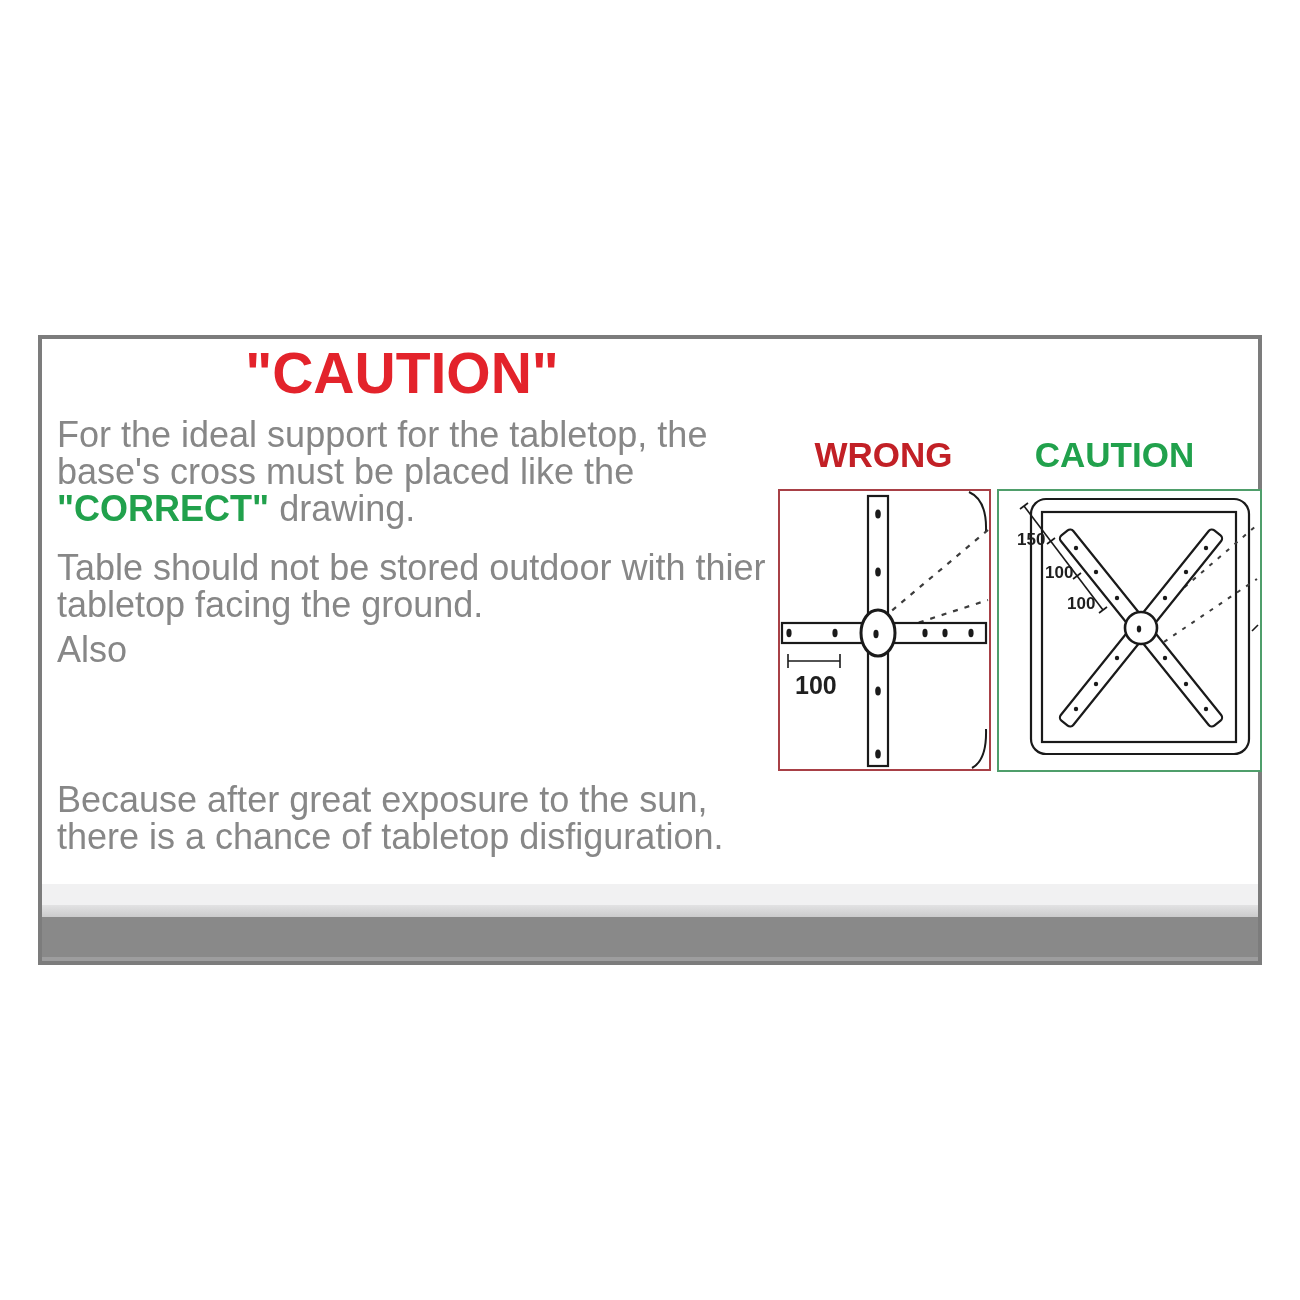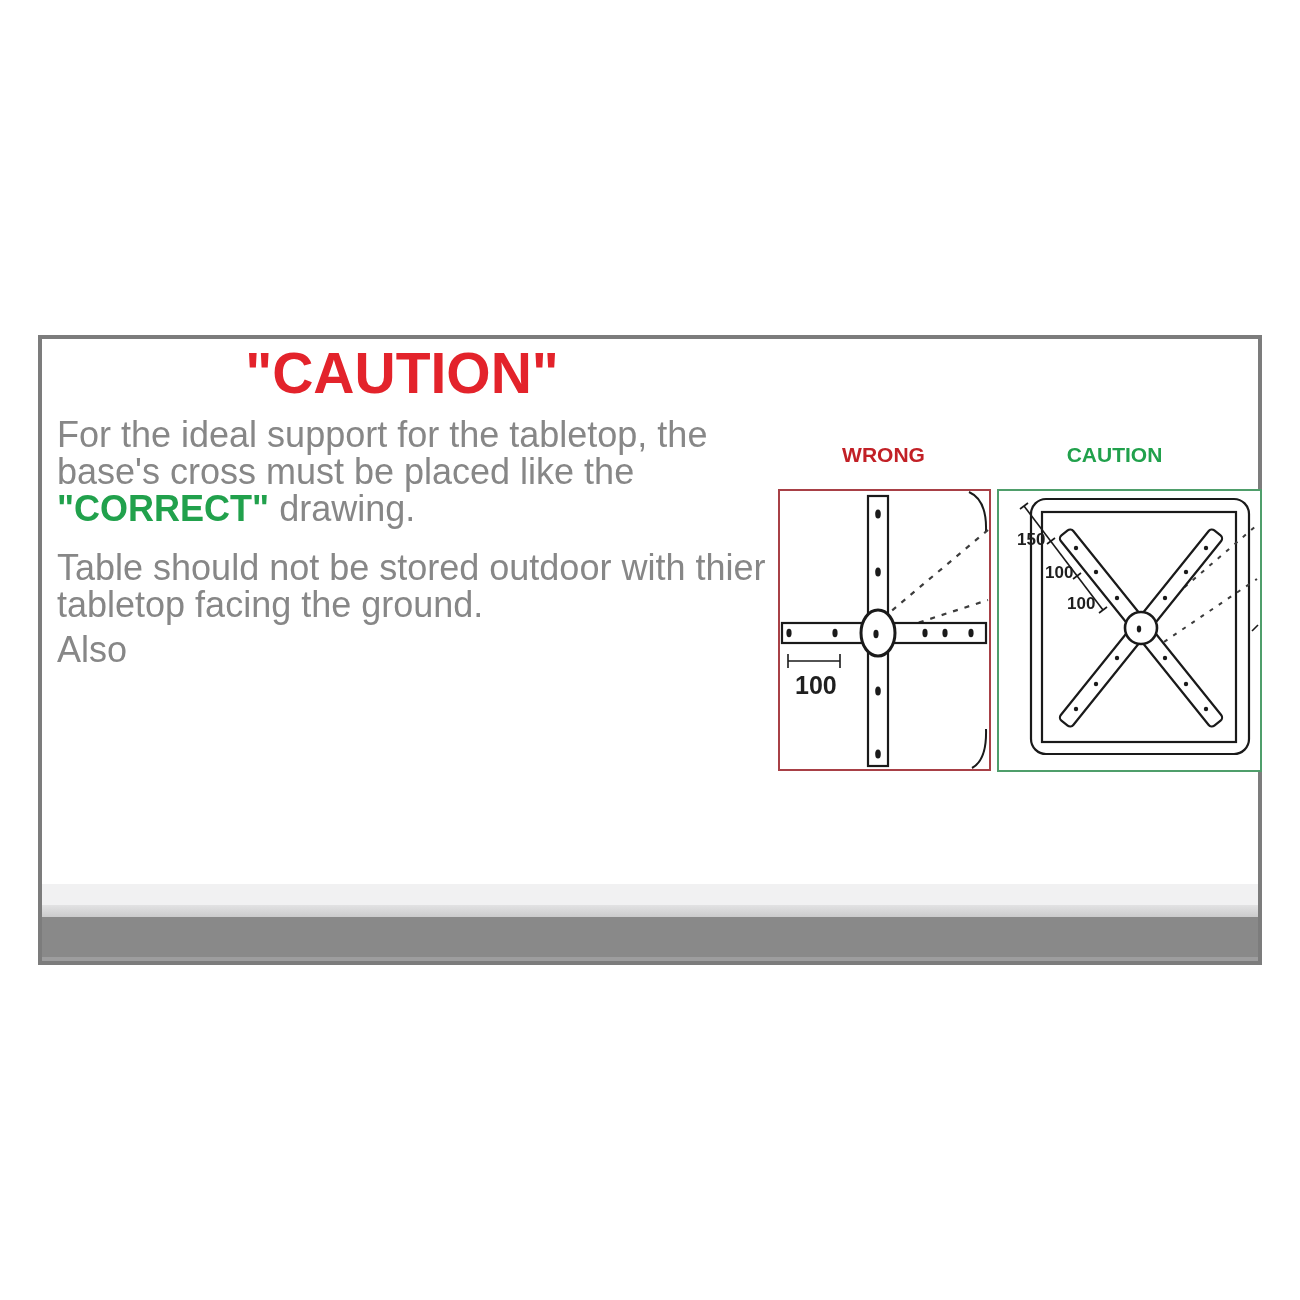--- a/index.html
+++ b/index.html
@@ -21,21 +21,21 @@
     font-size:36px;line-height:37px;color:var(--text_gray,#878787);
   }
   .p1{top:77px;}
   .p2{top:210px;}
   .p3{top:292px;}
   .p4{top:330px;}
   .p5{top:442px;}
   .green-bold{color:var(--green,#21a14c);font-weight:bold;}
   .u70{font-weight:bold;border-bottom:3px solid #7a7a7a;padding-bottom:1px;}
   .diag-label{
-    position:absolute;top:98px;font-size:21px;line-height:36px;font-weight:bold;text-align:center;
+    position:absolute;top:98px;font-size:35px;line-height:36px;font-weight:bold;text-align:center;
   }
   .diag-label.wrong{left:764px;width:155px;color:var(--wrong_red,#c22026);}
   .diag-label.correct{left:980px;width:185px;color:var(--green,#21a14c);}
   .diagram{position:absolute;top:150px;background:#fff;}
   .diagram.wrong-box{left:736px;width:209px;height:278px;border:2px solid var(--wrong_border,#a84046);}
   .diagram.correct-box{left:955px;width:245px;height:279px;border:2px solid var(--correct_border,#4f9e6b);padding-left:16px;}
   .diagram svg{display:block;width:100%;height:100%;}
   .strip{position:absolute;left:0;width:100%;}
   .strip-light{top:545px;height:21px;background:#f1f1f2;}
   .strip-mid{top:566px;height:12px;background:linear-gradient(#e2e2e3,#cbcbcc);}
@@ -50,20 +50,21 @@
 
   <div class="page-title">"CAUTION"</div>
 
   <div class="para p1"><span>For the ideal support for the tabletop, the base's cross must be placed like the </span><span class="green-bold">"CORRECT"</span><span> drawing.</span></div>
 
   <div class="para p2">Table should not be stored outdoor with thier tabletop facing the ground.</div>
 
   <div class="para p3">Also</div>
 
 
+  <div class="para p5">Because after great exposure to the sun, there is a chance of tabletop disfiguration.</div>
 
   <div class="diag-label wrong">WRONG</div>
   <div class="diag-label correct">CAUTION</div>
 
   <div class="diagram wrong-box">
     <svg viewBox="0 0 209 278" preserveAspectRatio="none">
 
       <path d="M 189,1 Q 207,9 206,40" fill="none" stroke="#1a1a1a" stroke-width="2"></path>
       <path d="M 192,277 Q 207,269 206,238" fill="none" stroke="#1a1a1a" stroke-width="2"></path>
 

